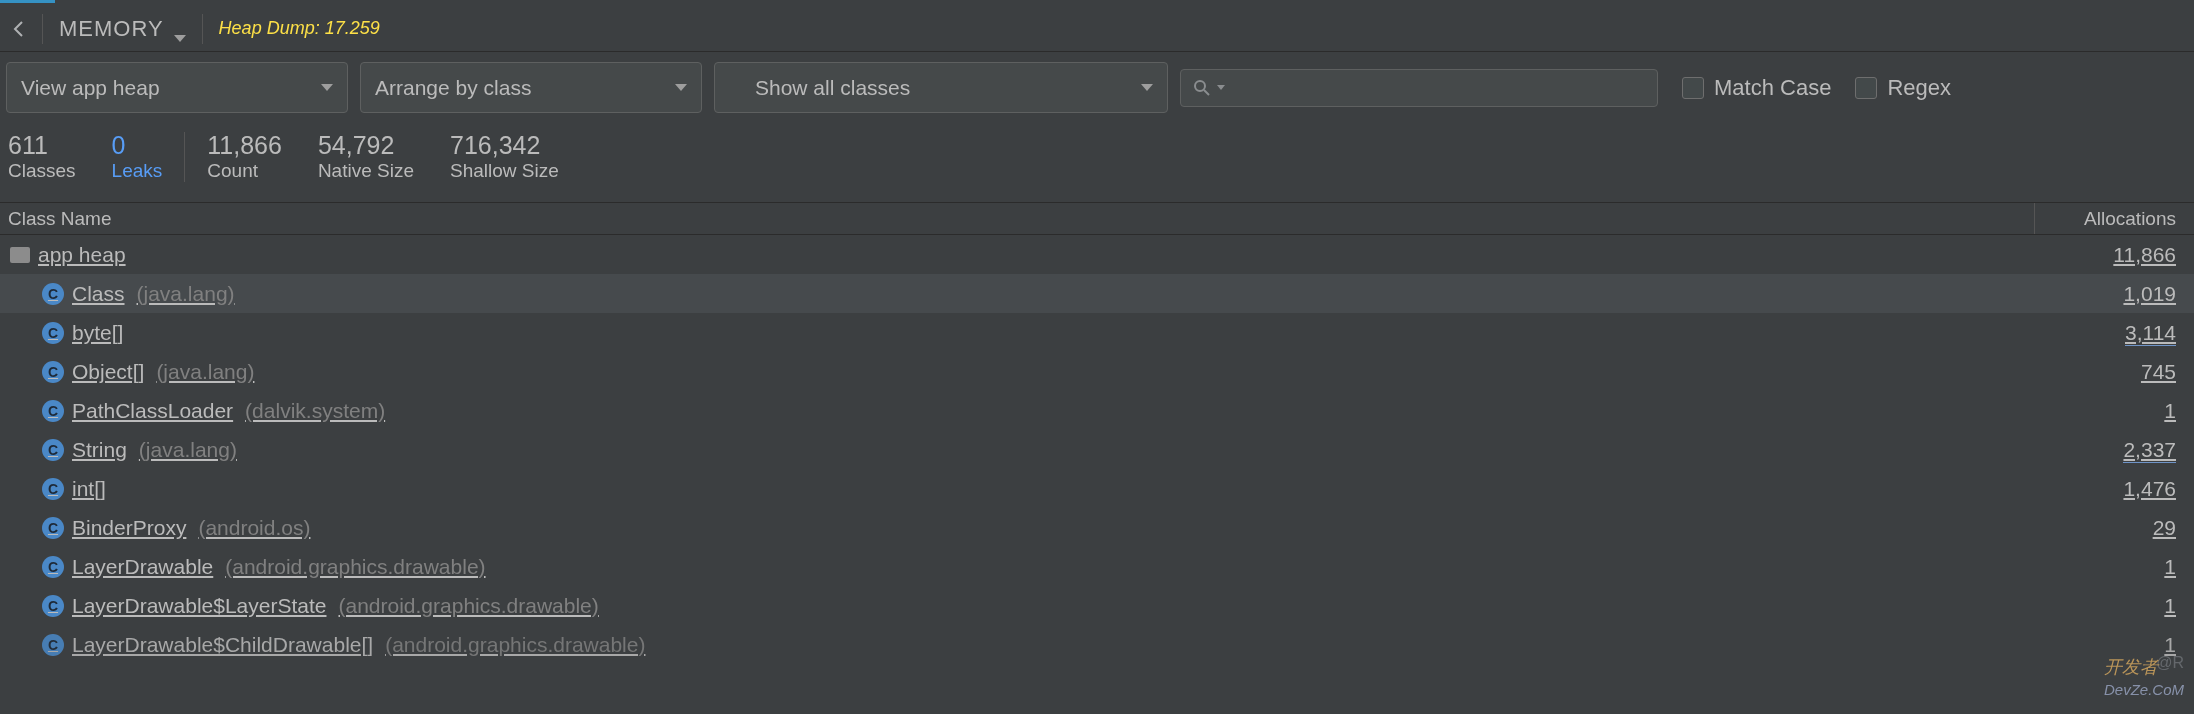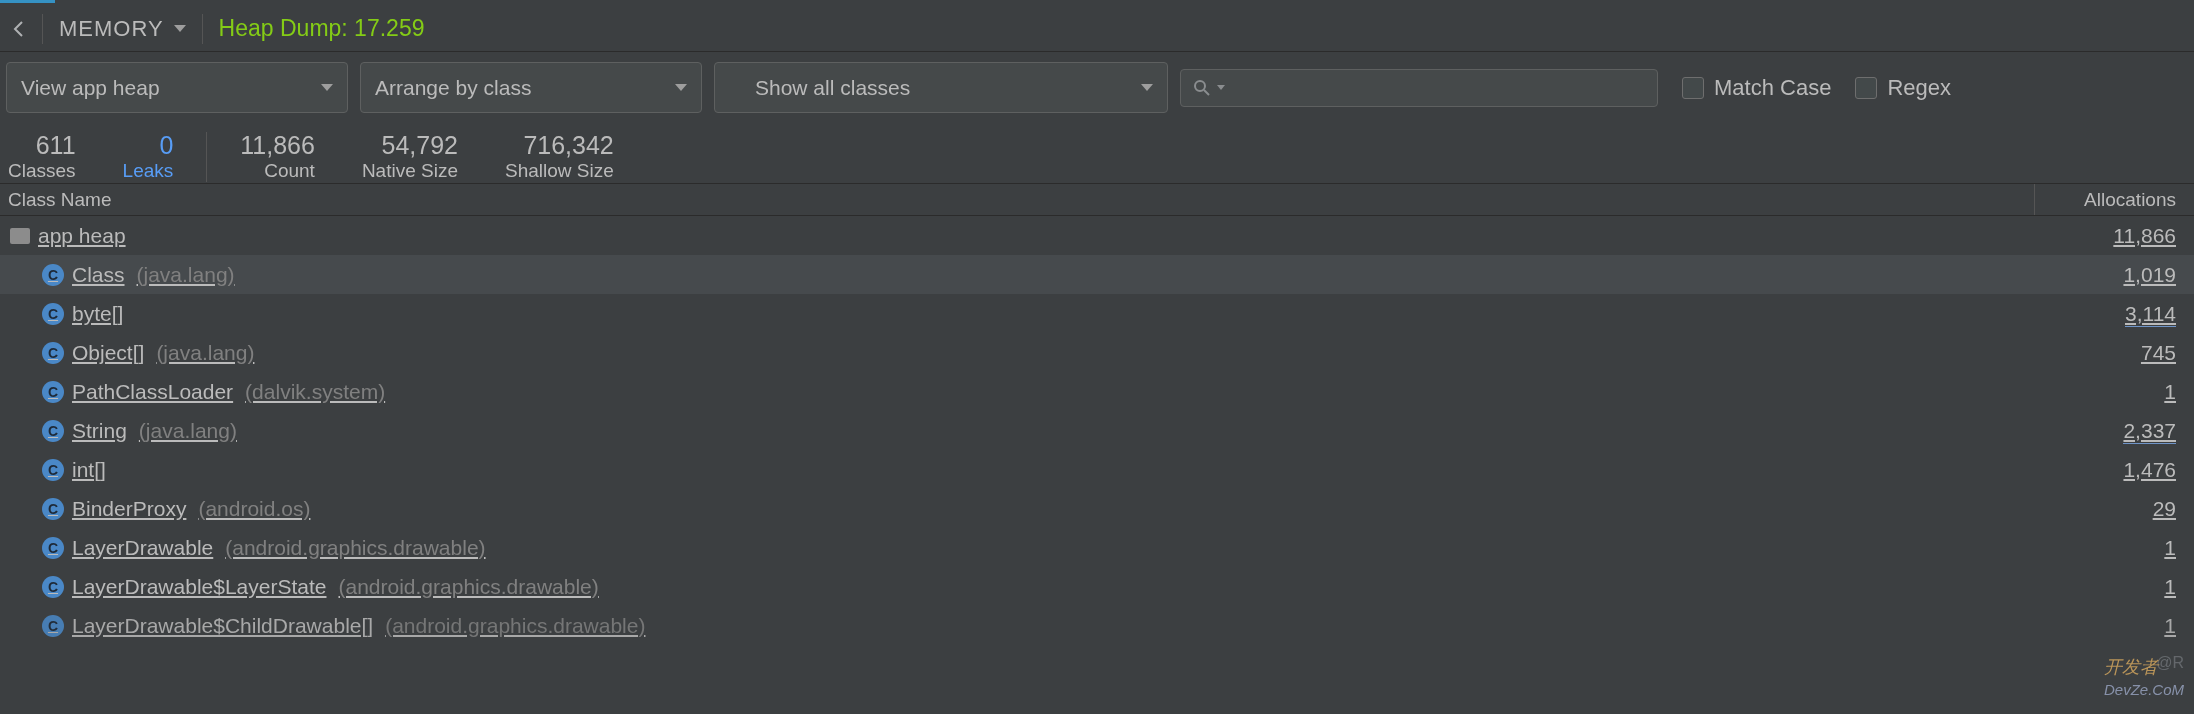--- a/index.html
+++ b/index.html
@@ -42,33 +42,34 @@
   }
   .divider-v {
     width: 1px; height: 30px;
     background: #555;
   }
   .memory-label {
     color: #bbbbbb;
     font-size: 22px;
     letter-spacing: 1px;
     padding: 0 6px;
-    display: flex; align-items: center; gap: 10px;
+    display: flex; align-items: flex-end; gap: 10px;
     cursor: pointer;
   }
   .chevron-down {
     width: 0; height: 0;
     border-left: 6px solid transparent;
     border-right: 6px solid transparent;
     border-top: 7px solid #9e9e9e;
   }
   .dump-label {
-    color: #84cc16;
-    font-size: 23px;
+    color: #fde047;
+    font-size: 18px;
     padding-left: 6px;
+    font-style: italic;
   }
   .filter-bar {
     display: flex;
     align-items: center;
     gap: 12px;
     padding: 10px 6px;
     background: #3c3f41;
   }
   .dropdown {
     background: #45494a;
@@ -121,25 +122,24 @@
     cursor: pointer;
   }
   .checkbox-label {
     color: #bbbbbb;
     font-size: 22px;
     cursor: pointer;
     text-align: center;
   }
   .stats-bar {
     display: flex;
-    gap: 11px;
-    padding: 8px 8px 1px 8px;
+    gap: 0;
+    padding: 8px 8px 20px 8px;
     background: #3c3f41;
     border-bottom: 1px solid #2b2b2b;
-    text-align: right;
   }
   .stat {
     display: flex;
     flex-direction: column;
     padding: 0 18px;
     position: relative;
   }
   .stat.first { padding-left: 0; }
   .stat-divider {
     width: 1px;

